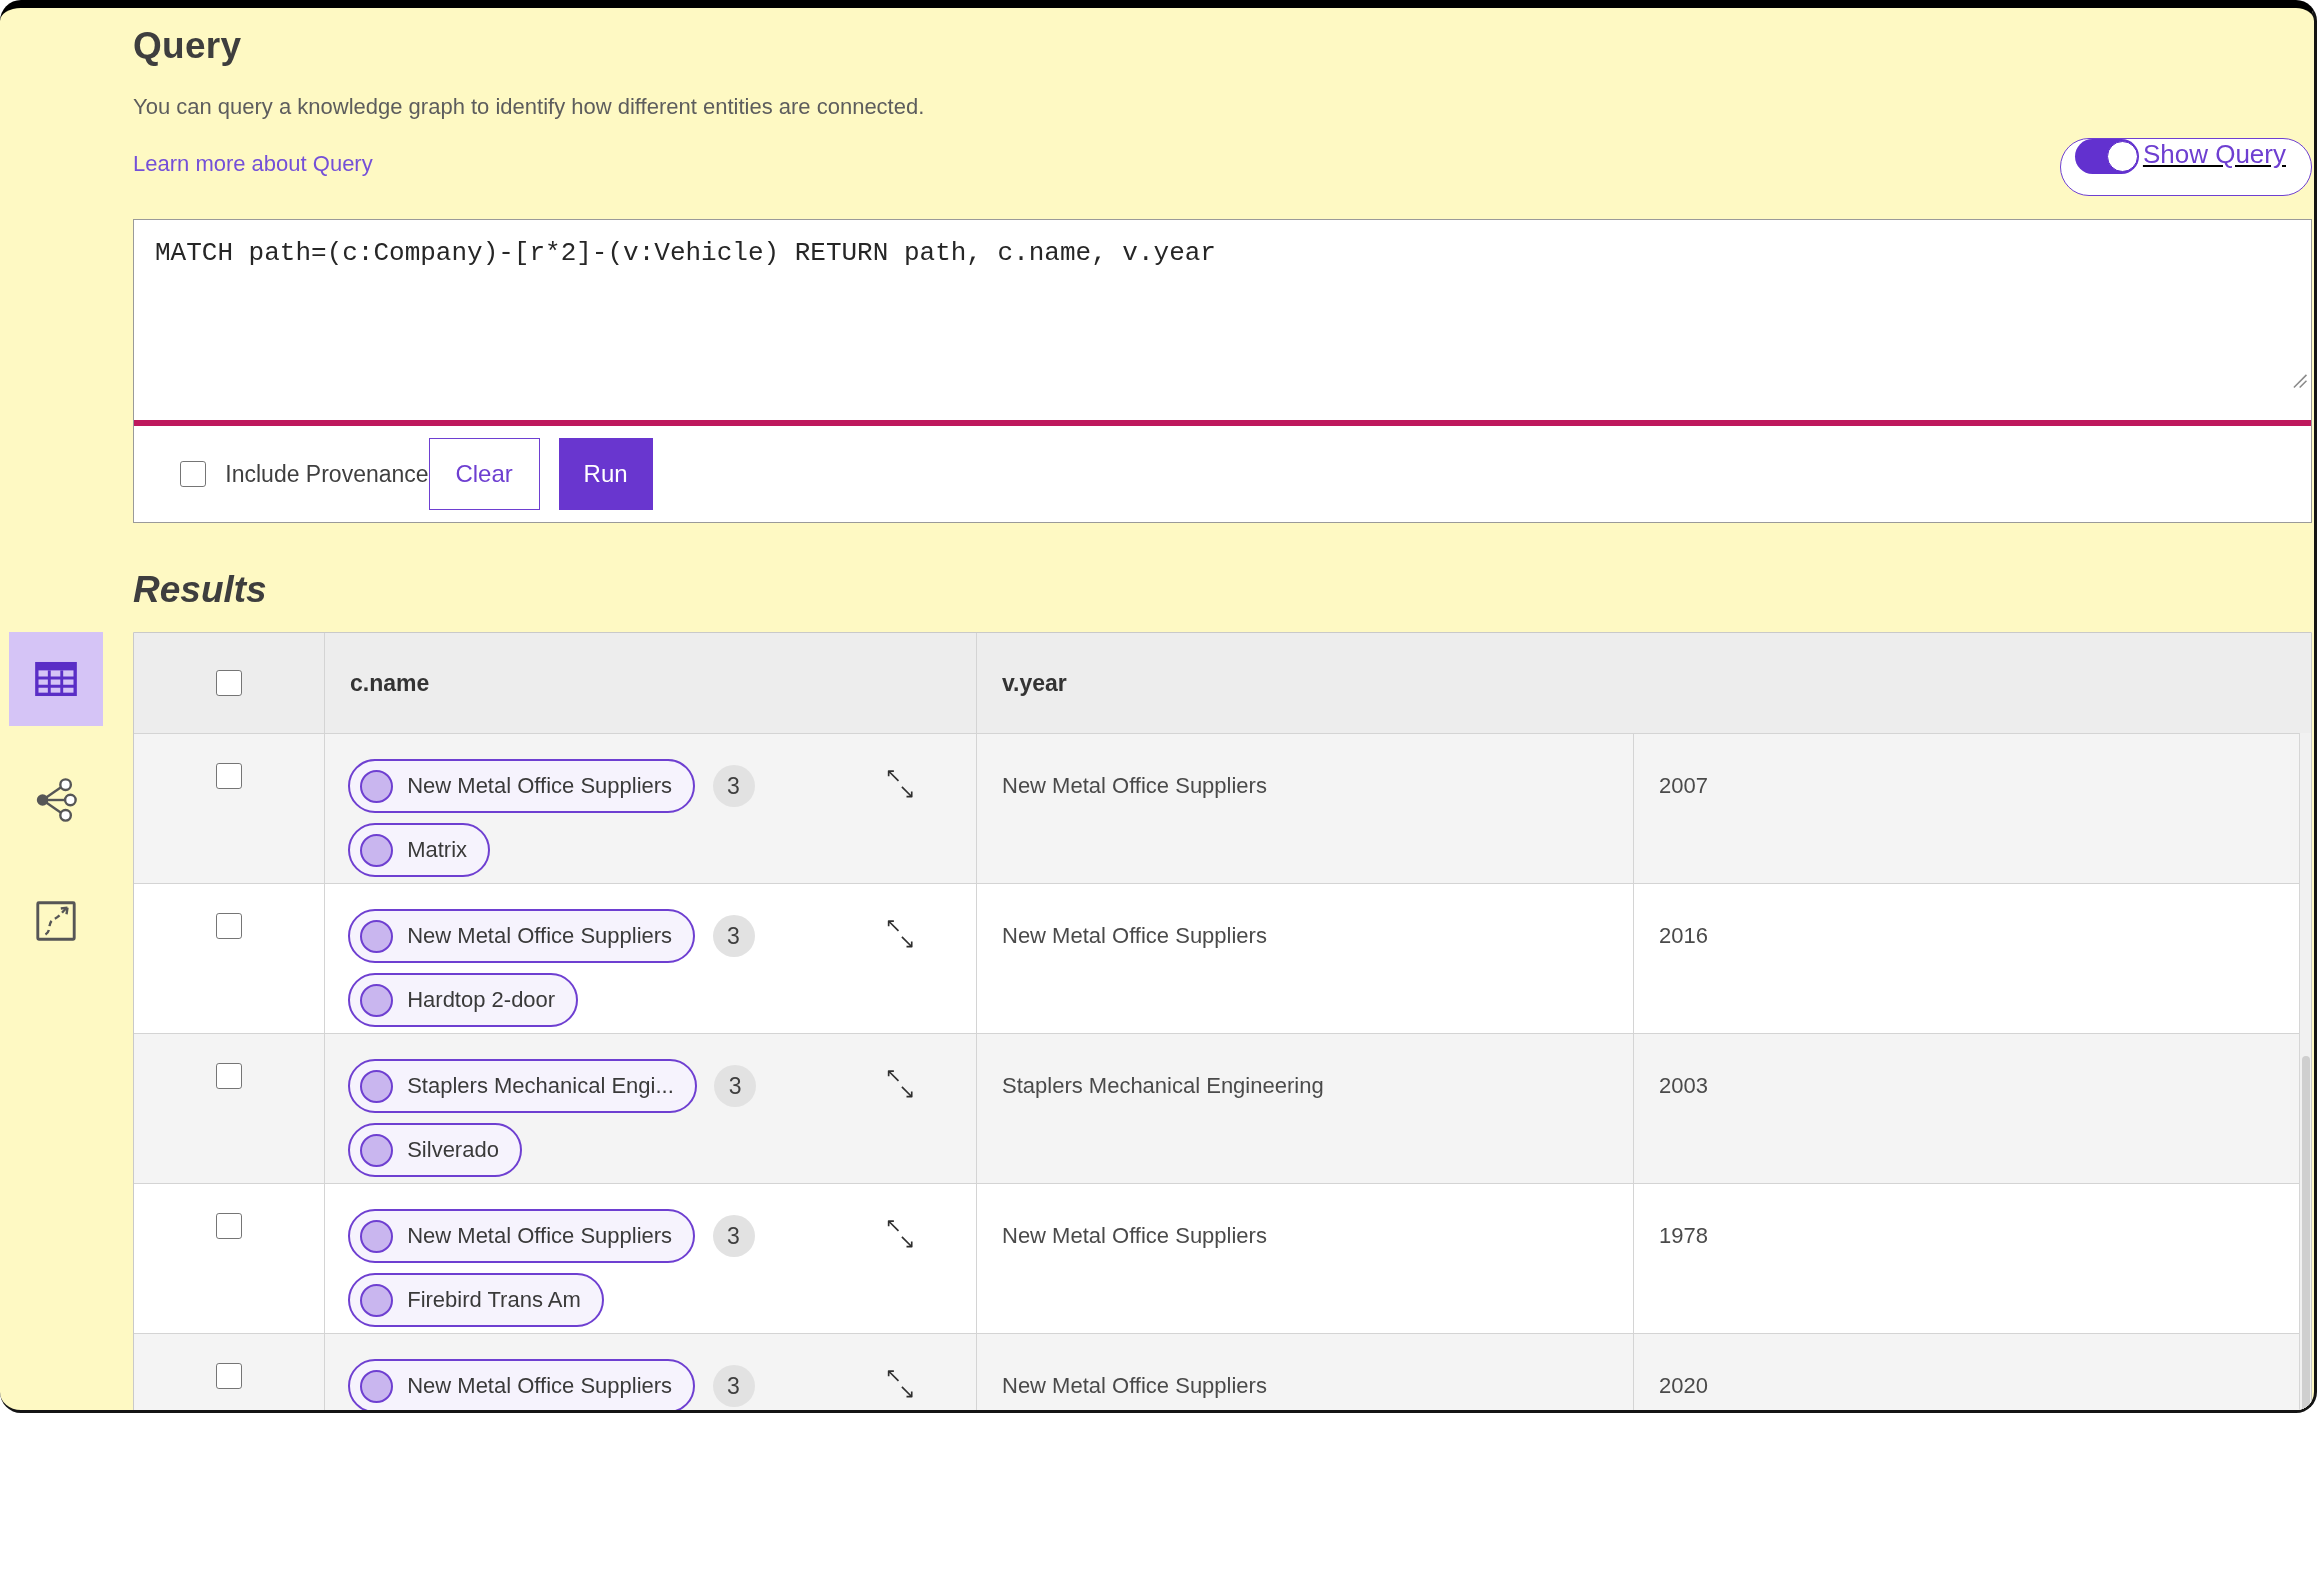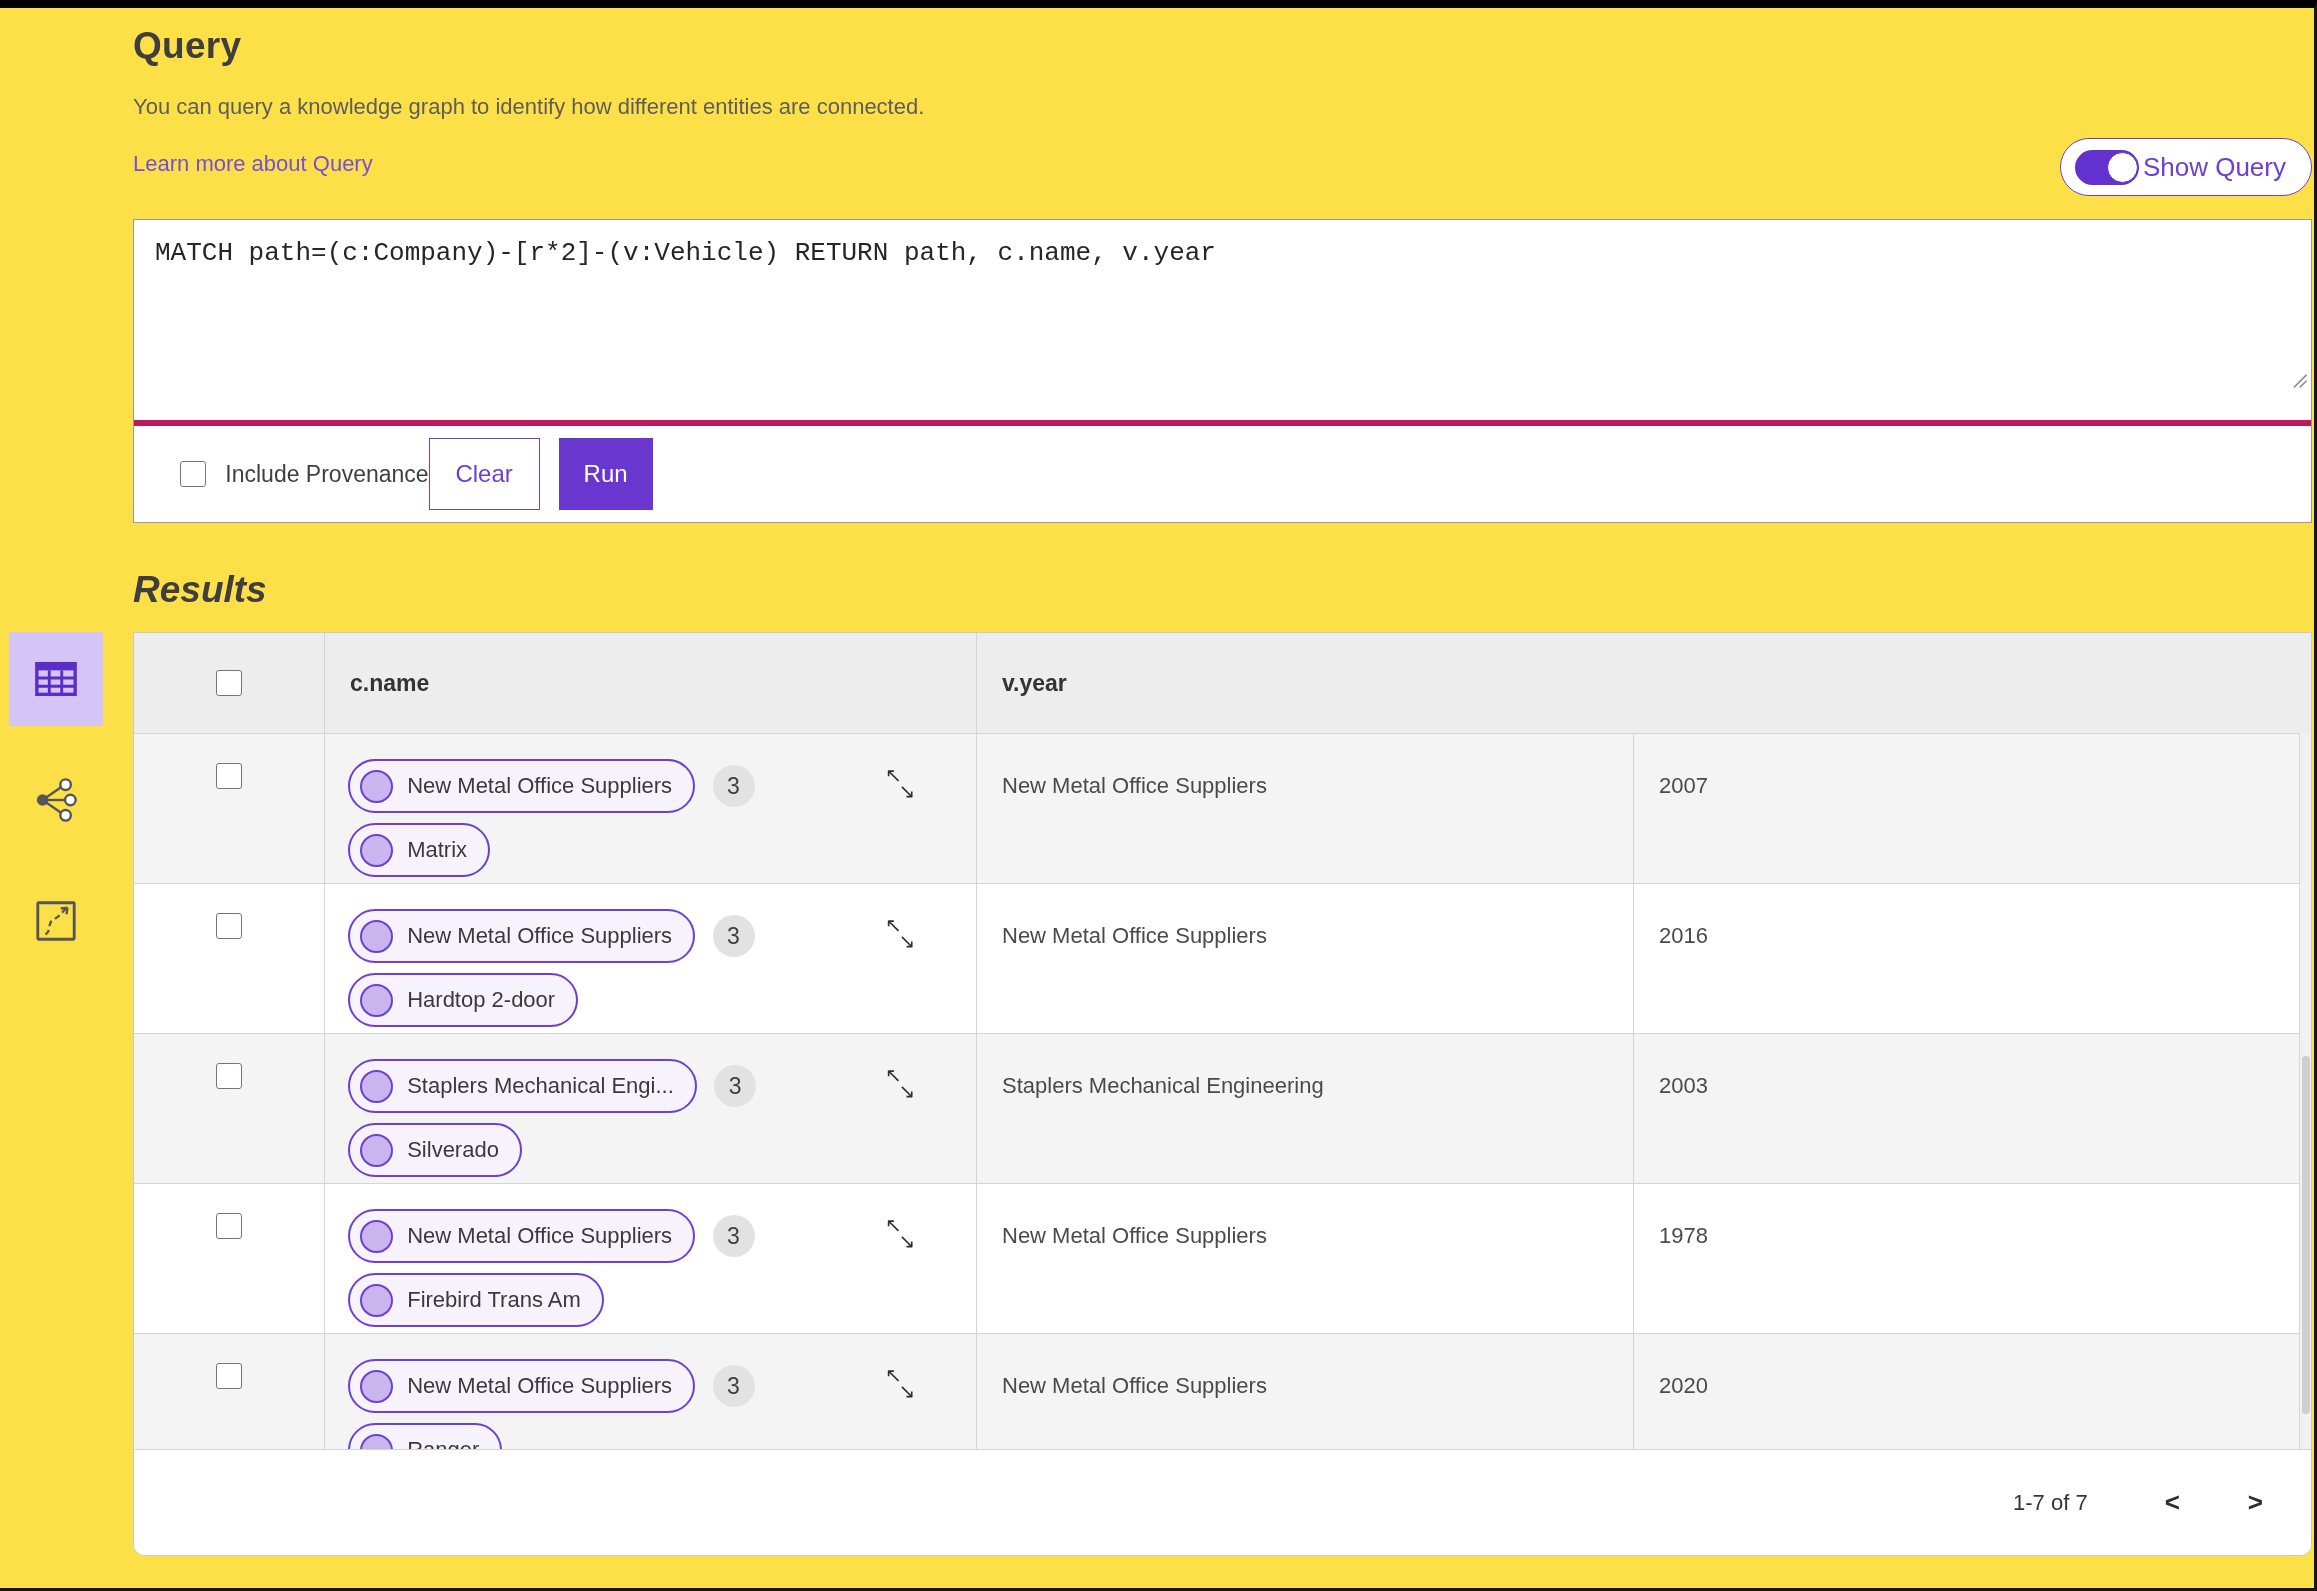--- a/index.html
+++ b/index.html
@@ -1,33 +1,34 @@
 <!DOCTYPE html>
 <html><head>
 <meta charset="utf-8">
 <style>
   * { margin:0; padding:0; box-sizing:border-box; }
   html,body { width:2317px; height:1591px; background:#fff; font-family:"Liberation Sans", sans-serif; }
   .page {
-    width:2317px; height:1591px; background:#fde047; overflow:hidden;
+    width:2317px; height:1413px; background:#fef9c3; overflow:hidden;
     border-top:8.7px solid #000; border-right:3.9px solid #141414; border-bottom:3.9px solid #141414;
     position:relative;
+    border-radius:21px;
   }
   .main { position:relative; margin-left:133px; width:2179px; }
 
   
   .page-title { margin-top:17.4px; font-size:37px; font-weight:700; color:#3e3e3e; letter-spacing:0.3px; }
   .page-desc  { margin-top:27px; font-size:22px; color:#5d5d5d; }
   .learn-link { display:inline-block; margin-top:31px; font-size:22px; color:#7450d8; text-decoration:none; cursor:pointer; }
 
   .show-query-toggle {
     position:absolute; top:113px; right:0;
     height:58px; padding:0 25px 0 13.5px;
     border:1.9px solid #6e3fd1; border-radius:31px;
-    display:flex; align-items:center; gap:4px; background:#fff; cursor:pointer;
+    display:flex; align-items:flex-start; gap:4px; background:#fff; cursor:pointer;text-decoration:underline;
   }
   .switch { position:relative; width:64px; height:35px; background:#6231cf; border-radius:18.3px; flex:0 0 auto; }
   .switch .knob {
     position:absolute; right:1px; top:1.9px; width:31px; height:31px;
     background:#fff; border:1.9px solid #5d2cc9; border-radius:50%;
   }
   .toggle-label { font-size:26px; color:#6e3fd1; }
 
   
   .query-panel { margin-top:42px; border:1.9px solid #9a9a9a; background:#fff; }

